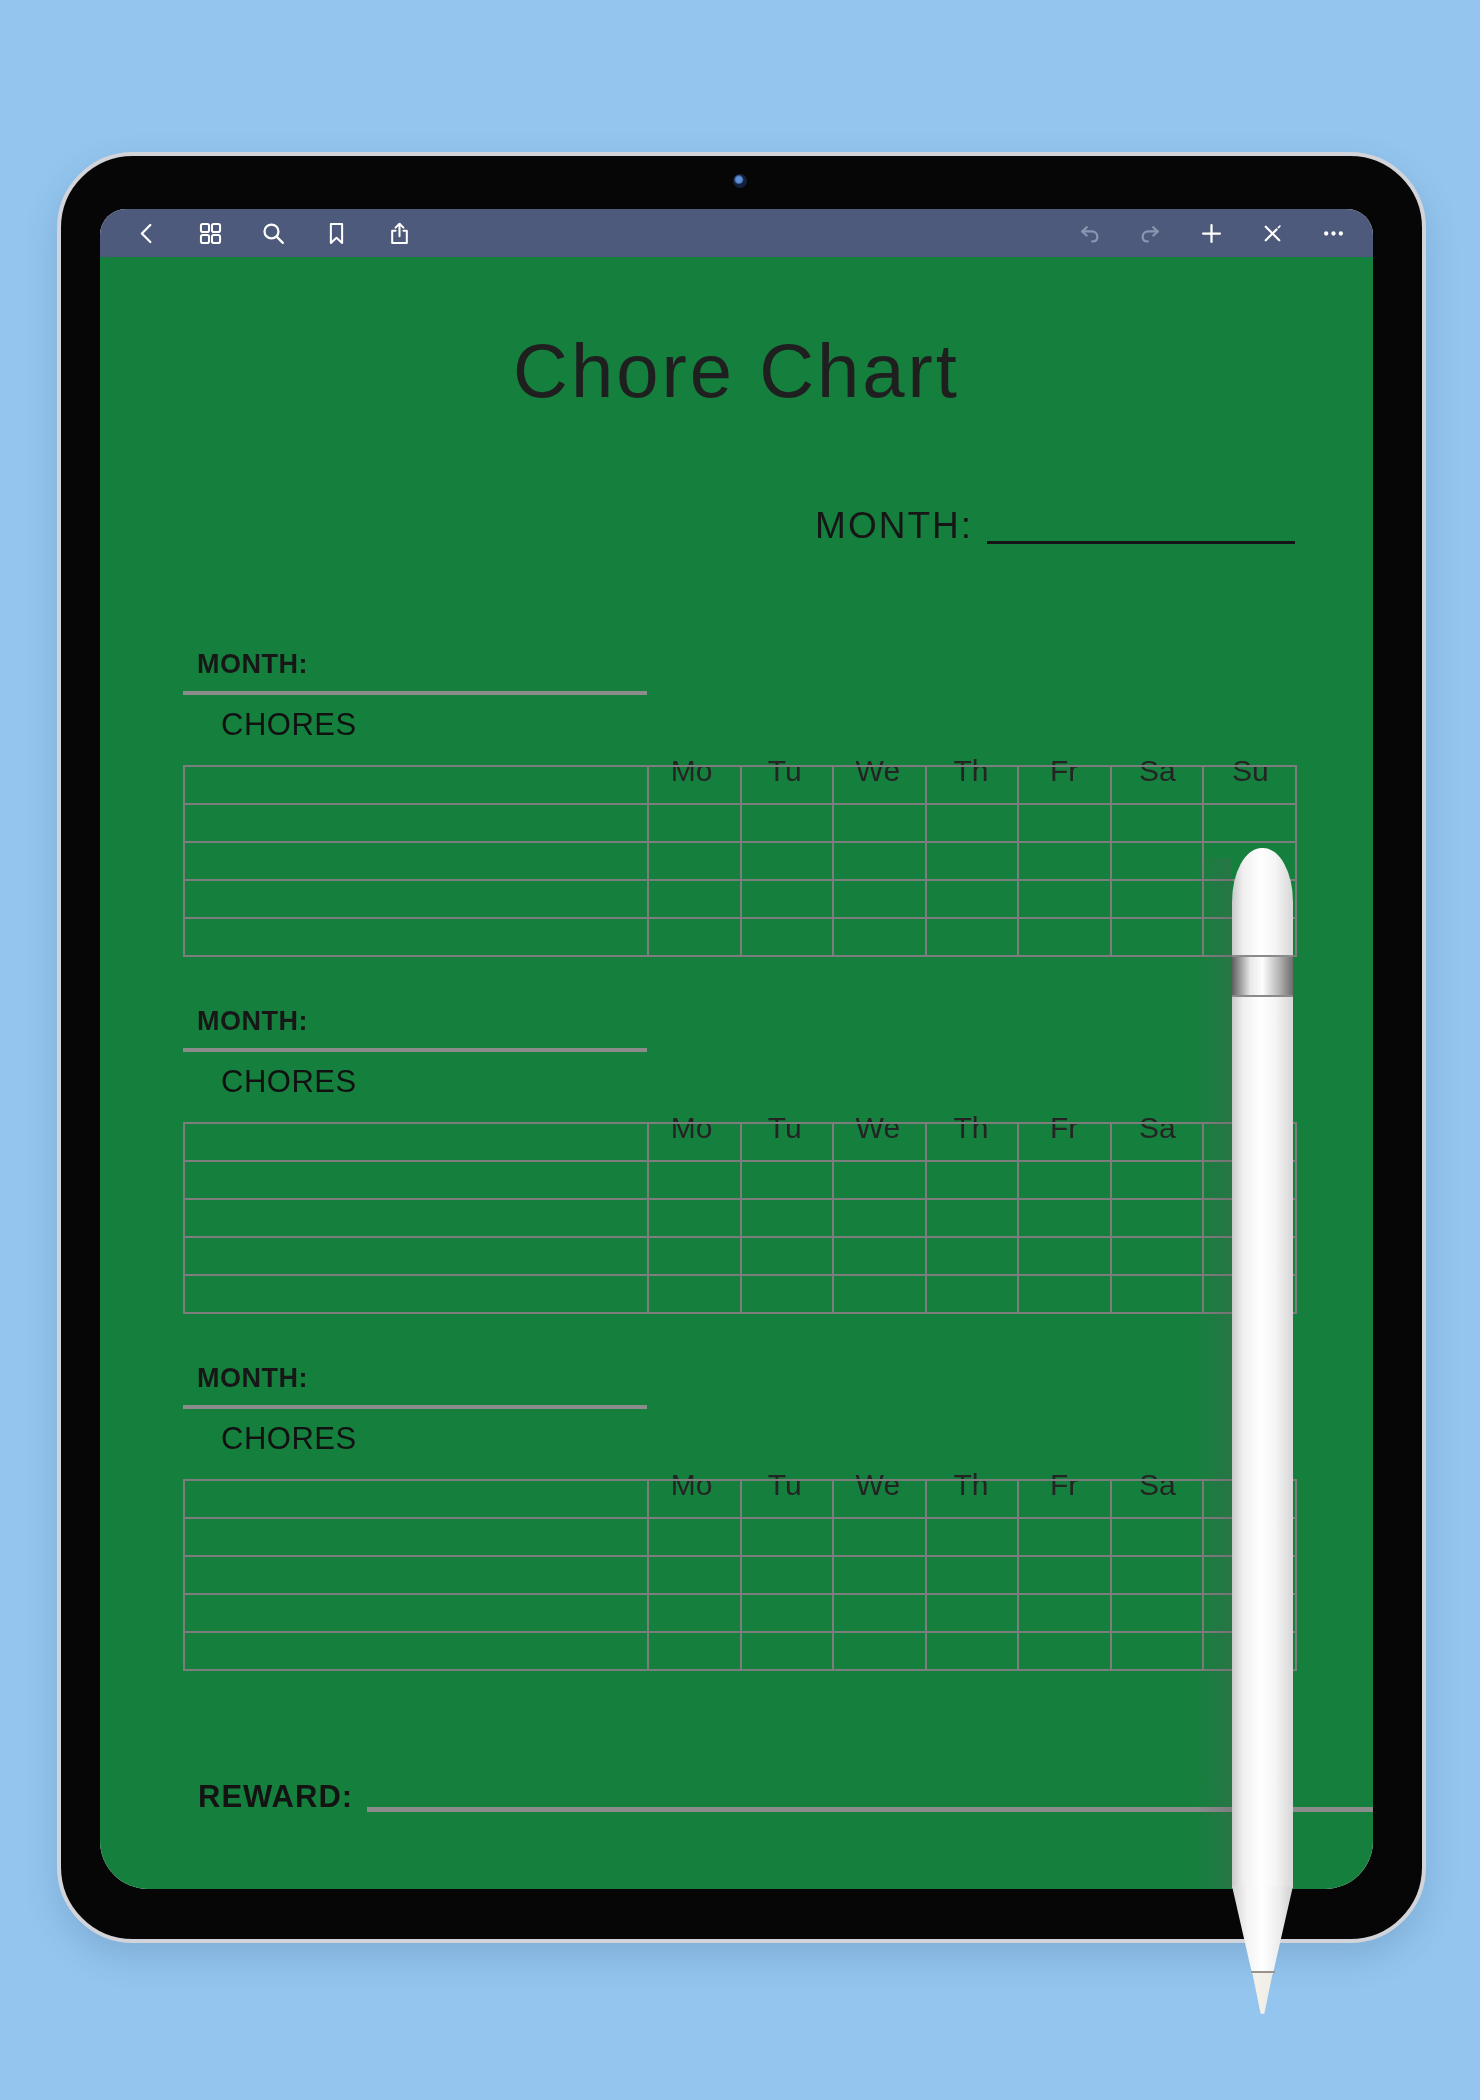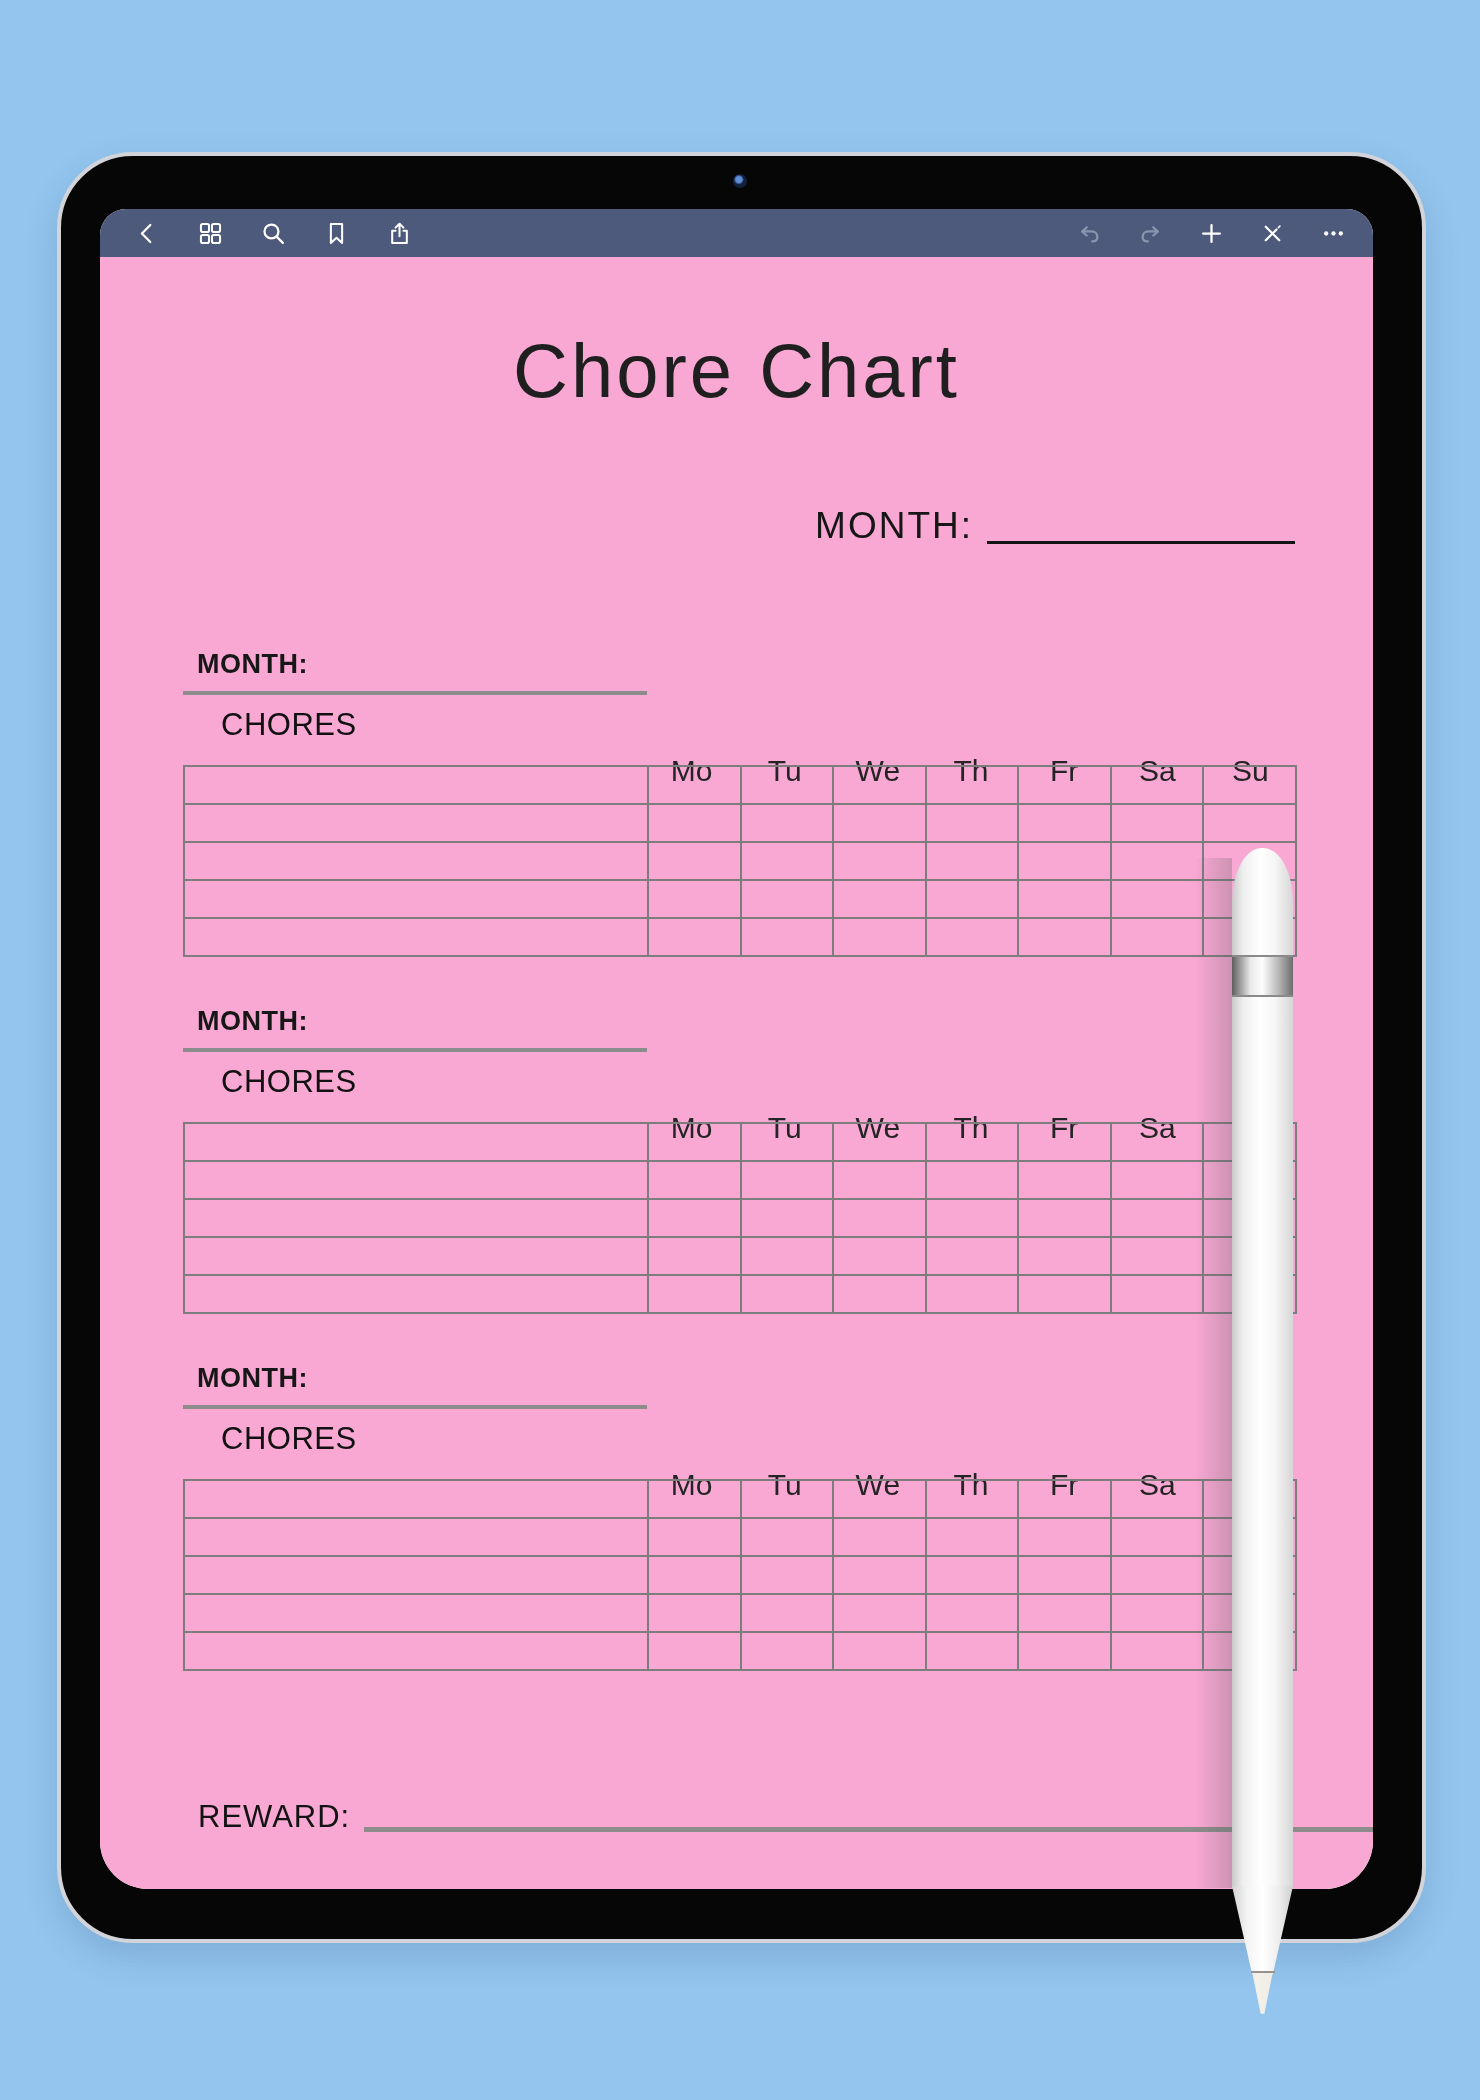--- a/index.html
+++ b/index.html
@@ -26,21 +26,21 @@
   }
   
   .toolbar{
     height:48px;background:#4d5a7b;display:flex;align-items:center;
   }
   .tb-left{display:flex;align-items:center;gap:36px;padding-left:34px;}
   .tb-right{display:flex;align-items:center;gap:34px;margin-left:auto;padding-right:26px;}
   .tb-icon{width:27px;height:27px;display:block;cursor:pointer;}
   .tb-icon svg{width:100%;height:100%;display:block;}
   
-  .page{position:relative;height:1632px;background:#f9a8d4;}
+  .page{position:relative;height:1632px;background:#15803d;}
   .title{
     position:absolute;top:70px;left:0;width:100%;text-align:center;
     font-size:76px;font-weight:400;letter-spacing:3px;color:#1f1f1f;
   }
   .month-top{
     position:absolute;top:248px;right:78px;display:flex;align-items:flex-end;
   }
   .month-top .lbl{font-size:37px;font-weight:500;letter-spacing:2px;color:#161616;}
   .month-top .line{width:308px;border-bottom:3px solid #151515;margin-left:14px;margin-bottom:3px;}
   
@@ -53,21 +53,21 @@
   .day{flex:1;text-align:center;font-size:30px;color:#242424;margin-top:23px;}
   table.grid{
     position:absolute;top:116px;left:0;width:1114px;
     border-collapse:collapse;table-layout:fixed;
   }
   table.grid td{border:2.5px solid #7d7d7d;height:36px;padding:0;}
   td.chore-cell{width:462px;}
   .sec1{top:392px;} .sec2{top:749px;} .sec3{top:1106px;}
   
   .reward{position:absolute;left:98px;top:1522px;display:flex;align-items:flex-end;}
-  .reward .lbl{font-size:31px;font-weight:400;letter-spacing:1px;color:#131313;margin-top:20px;}
+  .reward .lbl{font-size:31px;font-weight:700;letter-spacing:1px;color:#131313;}
   .reward .line{width:1012px;border-bottom:5px solid #8c8c8c;margin-left:14px;margin-bottom:3px;}
   
   .pencil-shadow{
     position:absolute;left:1194px;top:858px;width:38px;height:1030px;z-index:9;
     background:linear-gradient(90deg, rgba(90,90,90,0) 0%, rgba(90,90,90,.28) 100%);
   }
   .pencil-body{
     position:absolute;left:1232px;top:848px;width:61px;height:1040px;z-index:10;
     background:linear-gradient(90deg,#c9c9c9 0%,#efefef 18%,#ffffff 46%,#f6f6f6 70%,#d6d6d6 100%);
     border-top-left-radius:30px 54px;border-top-right-radius:30px 54px;

